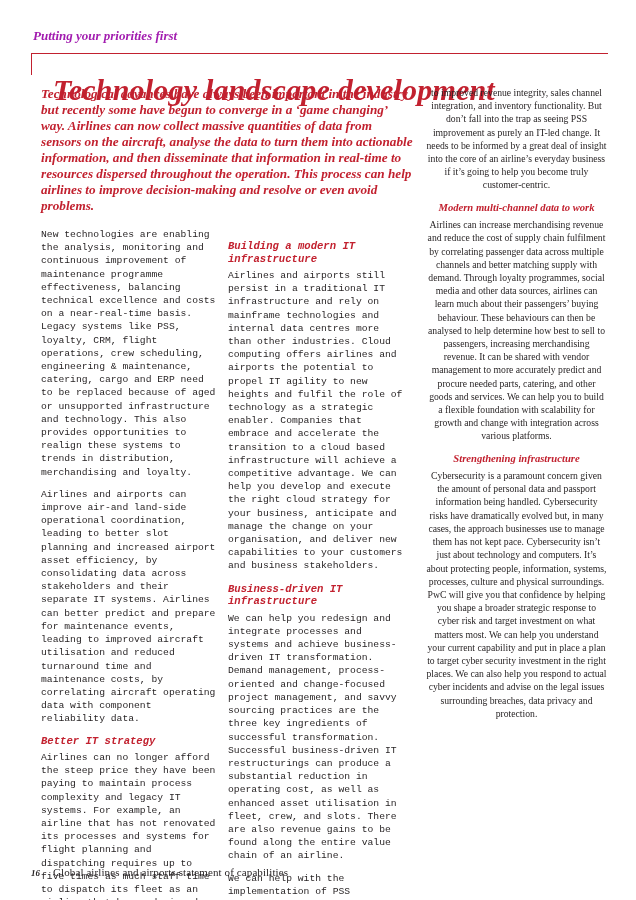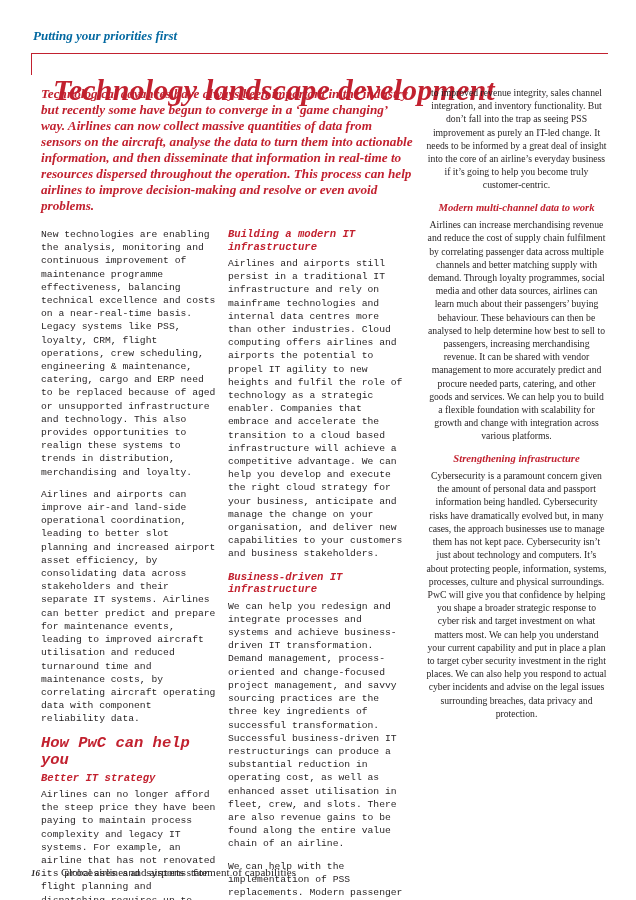--- a/index.html
+++ b/index.html
@@ -9,21 +9,21 @@
     margin:0 auto;
     background:#ffffff;
     font-family:"Liberation Serif", serif;
     color:#231f20;
     overflow:hidden;
     box-sizing:border-box;
   }
   .eyebrow{
     position:absolute;left:33px;top:28px;
     font-size:13px;font-weight:bold;font-style:italic;
-    color:#0369a1;
+    color:#a21caf;
   }
   .header-rule{
     position:absolute;left:31px;top:53px;right:28px;
     border-top:1px solid #c2212f;
   }
   .header-rule::before{
     content:"";position:absolute;left:0;top:0;
     width:1px;height:21px;background:#c2212f;
   }
   .page-title{
@@ -48,28 +48,28 @@
   .right-col{width:181px;flex:none;text-align:center;}
   .body-p{
     font-size:9.7px;line-height:13.2px;
     margin:0 0 9px 0;
     color:#231f20;
   }
   .sub-h{
     font-size:10.6px;font-weight:bold;font-style:italic;
     color:#c2212f;margin:10px 0 4px 0;line-height:12.5px;
   }
-  .sub-h.top{margin-top:0;}
+  .sub-h.top{margin-top:12px;}
   .help-h{
     font-size:15.5px;font-weight:bold;font-style:italic;
     color:#c2212f;margin:13px 0 3px 0;line-height:17px;
   }
   .footer{
     position:absolute;left:31px;bottom:22px;right:28px;
-    display:flex;align-items:flex-end;gap:8px;
+    display:flex;align-items:flex-end;
   }
   .footer-num{
     font-size:9px;font-weight:bold;font-style:italic;
     color:#231f20;margin-right:13px;
   }
   .footer-caption{
     font-size:11px;color:#231f20;letter-spacing:0.1px;
   }
 </style>
 </head>
@@ -86,21 +86,20 @@
   <div class="content">
 
     <div class="left-area">
       <p class="intro">Technological advances have always been important in the industry but recently some have begun to converge in a ‘game changing’ way. Airlines can now collect massive quantities of data from sensors on the aircraft, analyse the data to turn them into actionable information, and then disseminate that information in real-time to resources dispersed throughout the operation. This process can help airlines to improve decision-making and resolve or even avoid problems.</p>
 
       <div class="cols">
 
         <div class="col first">
           <p class="body-p">New technologies are enabling the analysis, monitoring and continuous improvement of maintenance programme effectiveness, balancing technical excellence and costs on a near-real-time basis. Legacy systems like PSS, loyalty, CRM, flight operations, crew scheduling, engineering &amp; maintenance, catering, cargo and ERP need to be replaced because of aged or unsupported infrastructure and technology. This also provides opportunities to realign these systems to trends in distribution, merchandising and loyalty.</p>
           <p class="body-p">Airlines and airports can improve air-and land-side operational coordination, leading to better slot planning and increased airport asset efficiency, by consolidating data across stakeholders and their separate IT systems. Airlines can better predict and prepare for maintenance events, leading to improved aircraft utilisation and reduced turnaround time and maintenance costs, by correlating aircraft operating data with component reliability data.</p>
-          <h2 class="help-h" style="margin-top:4px;">How PwC can help you</h2>
           <h3 class="sub-h" style="margin-top:0;">Better IT strategy</h3>
           <p class="body-p">Airlines can no longer afford the steep price they have been paying to maintain process complexity and legacy IT systems. For example, an airline that has not renovated its processes and systems for flight planning and dispatching requires up to five times as much staff time to dispatch its fleet as an airline that has redesigned and automated these processes using state-of-the-art IT systems. But moving onto a more effective and integrated footing is a costly and high-risk undertaking that needs to be driven by a well thought-through automation and IT strategy.</p>
         </div>
 
         <div class="col">
           <h3 class="sub-h top">Building a modern IT infrastructure</h3>
           <p class="body-p">Airlines and airports still persist in a traditional IT infrastructure and rely on mainframe technologies and internal data centres more than other industries. Cloud computing offers airlines and airports the potential to propel IT agility to new heights and fulfil the role of technology as a strategic enabler. Companies that embrace and accelerate the transition to a cloud based infrastructure will achieve a competitive advantage. We can help you develop and execute the right cloud strategy for your business, anticipate and manage the change on your organisation, and deliver new capabilities to your customers and business stakeholders.</p>
           <h3 class="sub-h">Business-driven IT infrastructure</h3>
           <p class="body-p">We can help you redesign and integrate processes and systems and achieve business-driven IT transformation. Demand management, process-oriented and change-focused project management, and savvy sourcing practices are the three key ingredients of successful transformation. Successful business-driven IT restructurings can produce a substantial reduction in operating cost, as well as enhanced asset utilisation in fleet, crew, and slots. There are also revenue gains to be found along the entire value chain of an airline.</p>
           <p class="body-p">We can help with the implementation of PSS replacements. Modern passenger service system (PSS) solutions provide true customer-centricity and enable increased business benefits, including cost reductions, thanks to leaner, zero-touch processes and automated disruption handling. They also protect and enhance revenue thanks</p>

